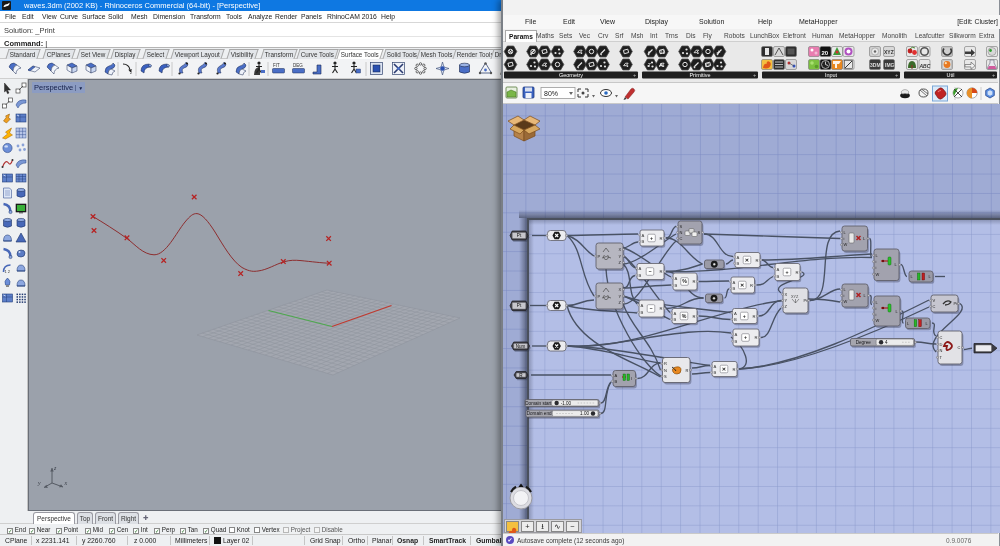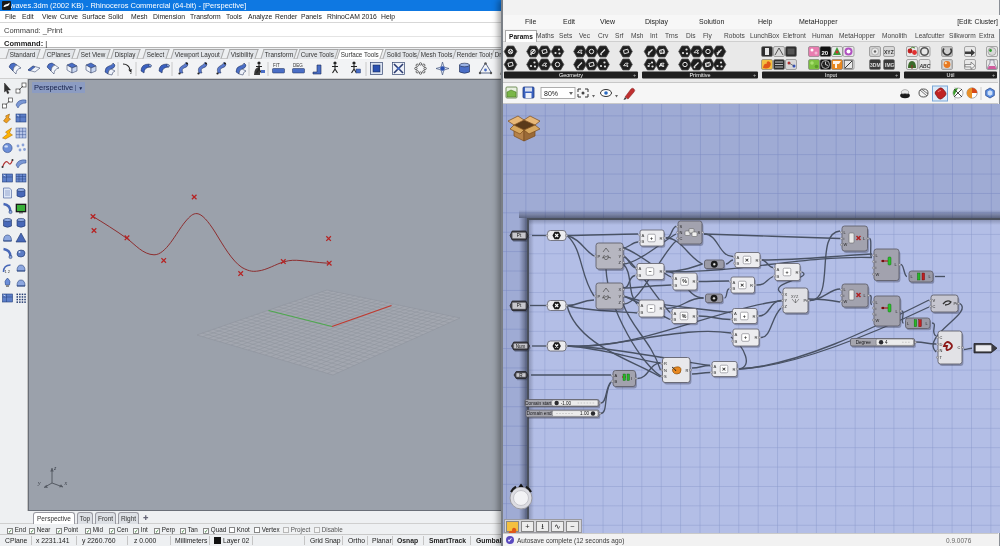--- a/index.html
+++ b/index.html
@@ -2,40 +2,40 @@
 <html><head><meta charset="utf-8">
 <style>
 *{margin:0;padding:0;box-sizing:border-box;}
 html,body{width:1000px;height:546px;overflow:hidden;}
 body{font-family:"Liberation Sans",sans-serif;position:relative;background:#fff;}
 .abs{position:absolute;}
 </style></head><body>
 <div class="abs" style="left:0;top:0;width:1000px;height:546px;">
     <div class="abs" style="left:0;top:0;width:1000px;height:11px;background:#0e78e2;color:#fff;font-size:7.5px;line-height:11px;"><span class="abs" style="left:1.5px;top:1px;width:9px;height:9px;background:#1a1a1a;border-radius:1px;"><svg width="9" height="9" viewBox="0 0 9 9">
           <path d="M1.5 6 C2 4 3 3.5 4.5 3.2 C6 3 7 2.2 7.5 1.5 C7.8 3 7 4.5 5.5 5 C4 5.5 2.5 6 1.5 6 Z" fill="#fff"></path>
-        </svg></span><span style="margin-left:10px;">waves.3dm (2002 KB) - Rhinoceros Commercial (64-bit) - [Perspective]</span></div>
+        </svg></span><span style="margin-left:24px;">waves.3dm (2002 KB) - Rhinoceros Commercial (64-bit) - [Perspective]</span></div>
     <div class="abs" style="left:0;top:11px;width:1000px;height:11px;background:#fff;font-size:6.8px;color:#1a1a1a;">
       <span class="abs" style="left:5px;top:1.5px;">File</span>
       <span class="abs" style="left:22px;top:1.5px;">Edit</span>
       <span class="abs" style="left:42px;top:1.5px;">View</span>
       <span class="abs" style="left:60px;top:1.5px;">Curve</span>
       <span class="abs" style="left:82px;top:1.5px;">Surface</span>
       <span class="abs" style="left:108px;top:1.5px;">Solid</span>
       <span class="abs" style="left:131px;top:1.5px;">Mesh</span>
       <span class="abs" style="left:153px;top:1.5px;">Dimension</span>
       <span class="abs" style="left:190px;top:1.5px;">Transform</span>
       <span class="abs" style="left:226px;top:1.5px;">Tools</span>
       <span class="abs" style="left:248px;top:1.5px;">Analyze</span>
       <span class="abs" style="left:275px;top:1.5px;">Render</span>
       <span class="abs" style="left:301px;top:1.5px;">Panels</span>
       <span class="abs" style="left:327px;top:1.5px;">RhinoCAM 2016</span>
       <span class="abs" style="left:381px;top:1.5px;">Help</span>
     </div>
     <div class="abs" style="left:0;top:22px;width:1000px;height:26px;background:#fff;border-top:1px solid #d7d7d7;border-bottom:1px solid #b5b5b5;font-size:7.5px;color:#3c3c3c;">
-      <div class="abs" style="left:4px;top:3px;">Command: _Print</div>
+      <div class="abs" style="left:4px;top:3px;">Solution: _Print</div>
       <div class="abs" style="left:0;top:13px;width:1000px;border-top:1px solid #e4e4e4;"></div>
       <div class="abs" style="left:4px;top:16px;font-weight:bold;color:#222;">Command: <span style="font-weight:normal;">|</span></div>
     </div>
     <div class="abs" style="left:0;top:48px;width:1000px;height:11px;background:#eef0f2;border-bottom:1px solid #c9c9c9;font-size:6.3px;color:#333;">
       <span class="abs" style="left:7px;top:1px;height:10px;padding:0 2px;line-height:10px;background:#e3e6ea;border:1px solid #a8a8a8;border-bottom:none;transform:skewX(-18deg);"><span style="display:inline-block;transform:skewX(18deg);">Standard</span></span>
       <span class="abs" style="left:44px;top:1px;height:10px;padding:0 2px;line-height:10px;background:#e3e6ea;border:1px solid #a8a8a8;border-bottom:none;transform:skewX(-18deg);"><span style="display:inline-block;transform:skewX(18deg);">CPlanes</span></span>
       <span class="abs" style="left:78px;top:1px;height:10px;padding:0 2px;line-height:10px;background:#e3e6ea;border:1px solid #a8a8a8;border-bottom:none;transform:skewX(-18deg);"><span style="display:inline-block;transform:skewX(18deg);">Set View</span></span>
       <span class="abs" style="left:112px;top:1px;height:10px;padding:0 2px;line-height:10px;background:#e3e6ea;border:1px solid #a8a8a8;border-bottom:none;transform:skewX(-18deg);"><span style="display:inline-block;transform:skewX(18deg);">Display</span></span>
       <span class="abs" style="left:144px;top:1px;height:10px;padding:0 2px;line-height:10px;background:#e3e6ea;border:1px solid #a8a8a8;border-bottom:none;transform:skewX(-18deg);"><span style="display:inline-block;transform:skewX(18deg);">Select</span></span>
       <span class="abs" style="left:172px;top:1px;height:10px;padding:0 2px;line-height:10px;background:#e3e6ea;border:1px solid #a8a8a8;border-bottom:none;transform:skewX(-18deg);"><span style="display:inline-block;transform:skewX(18deg);">Viewport Layout</span></span>

